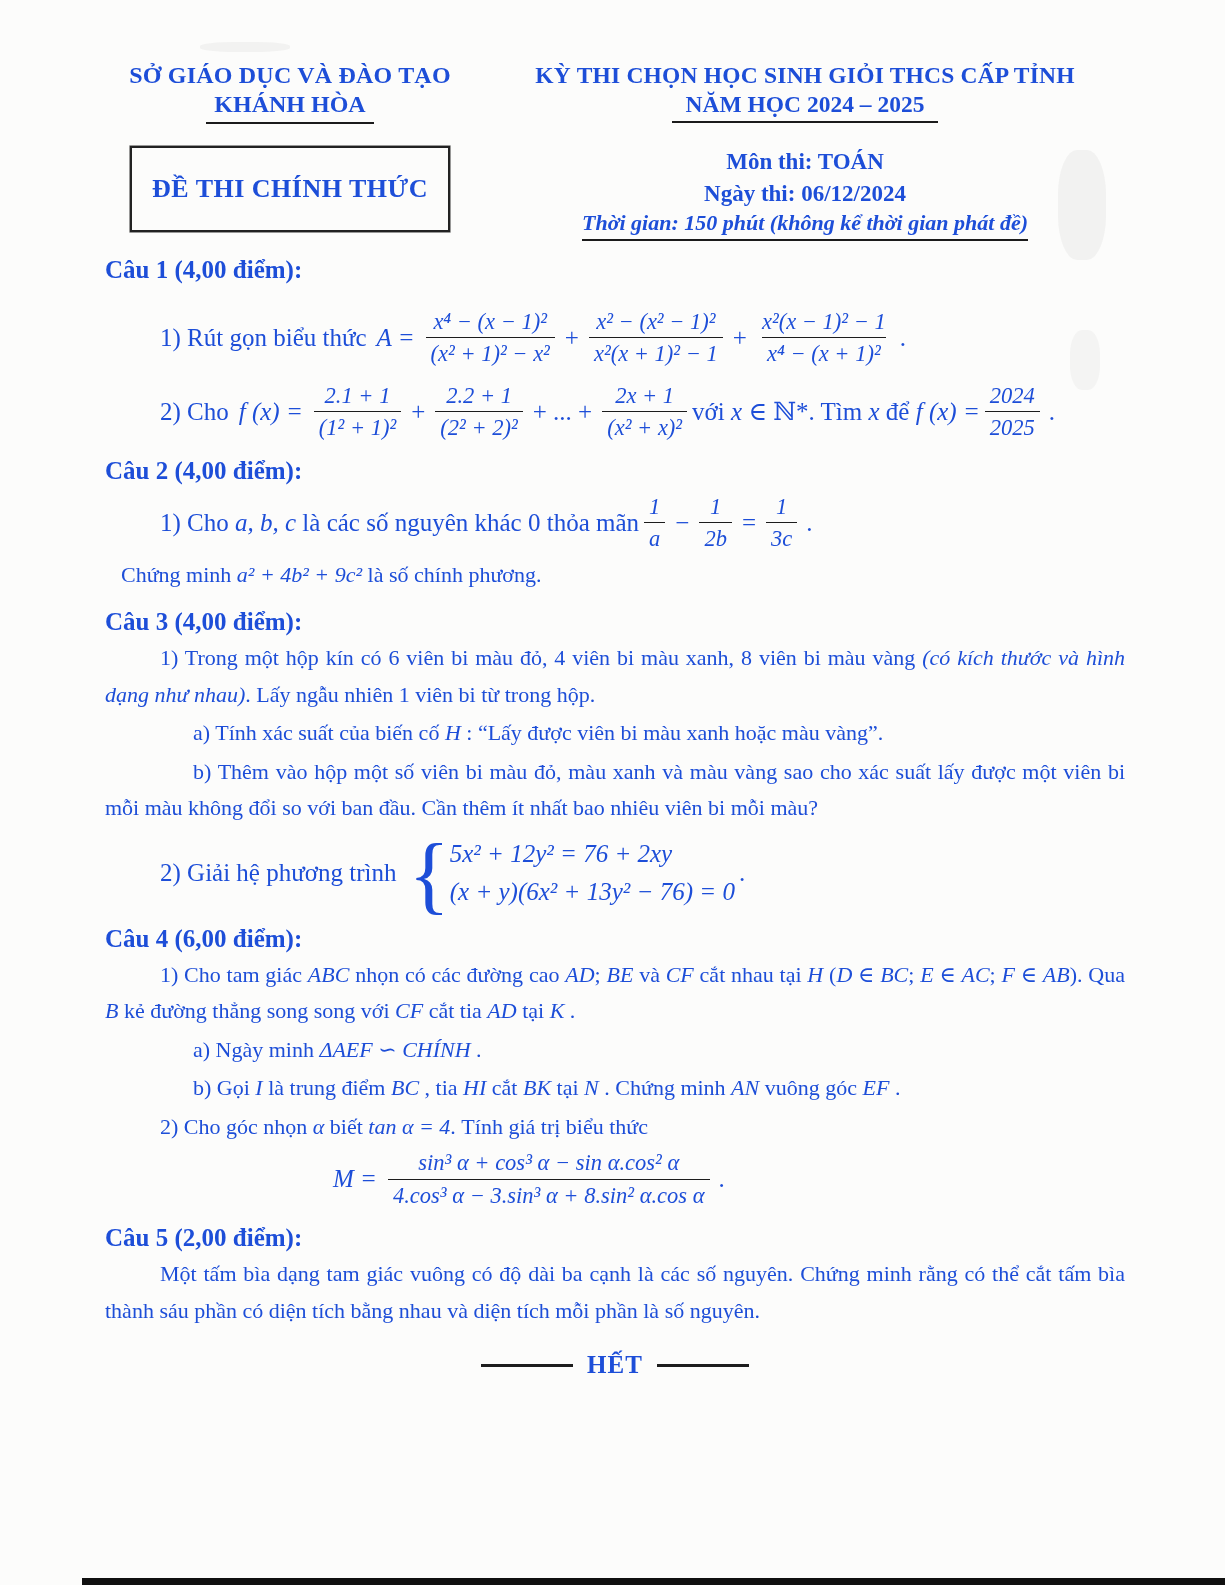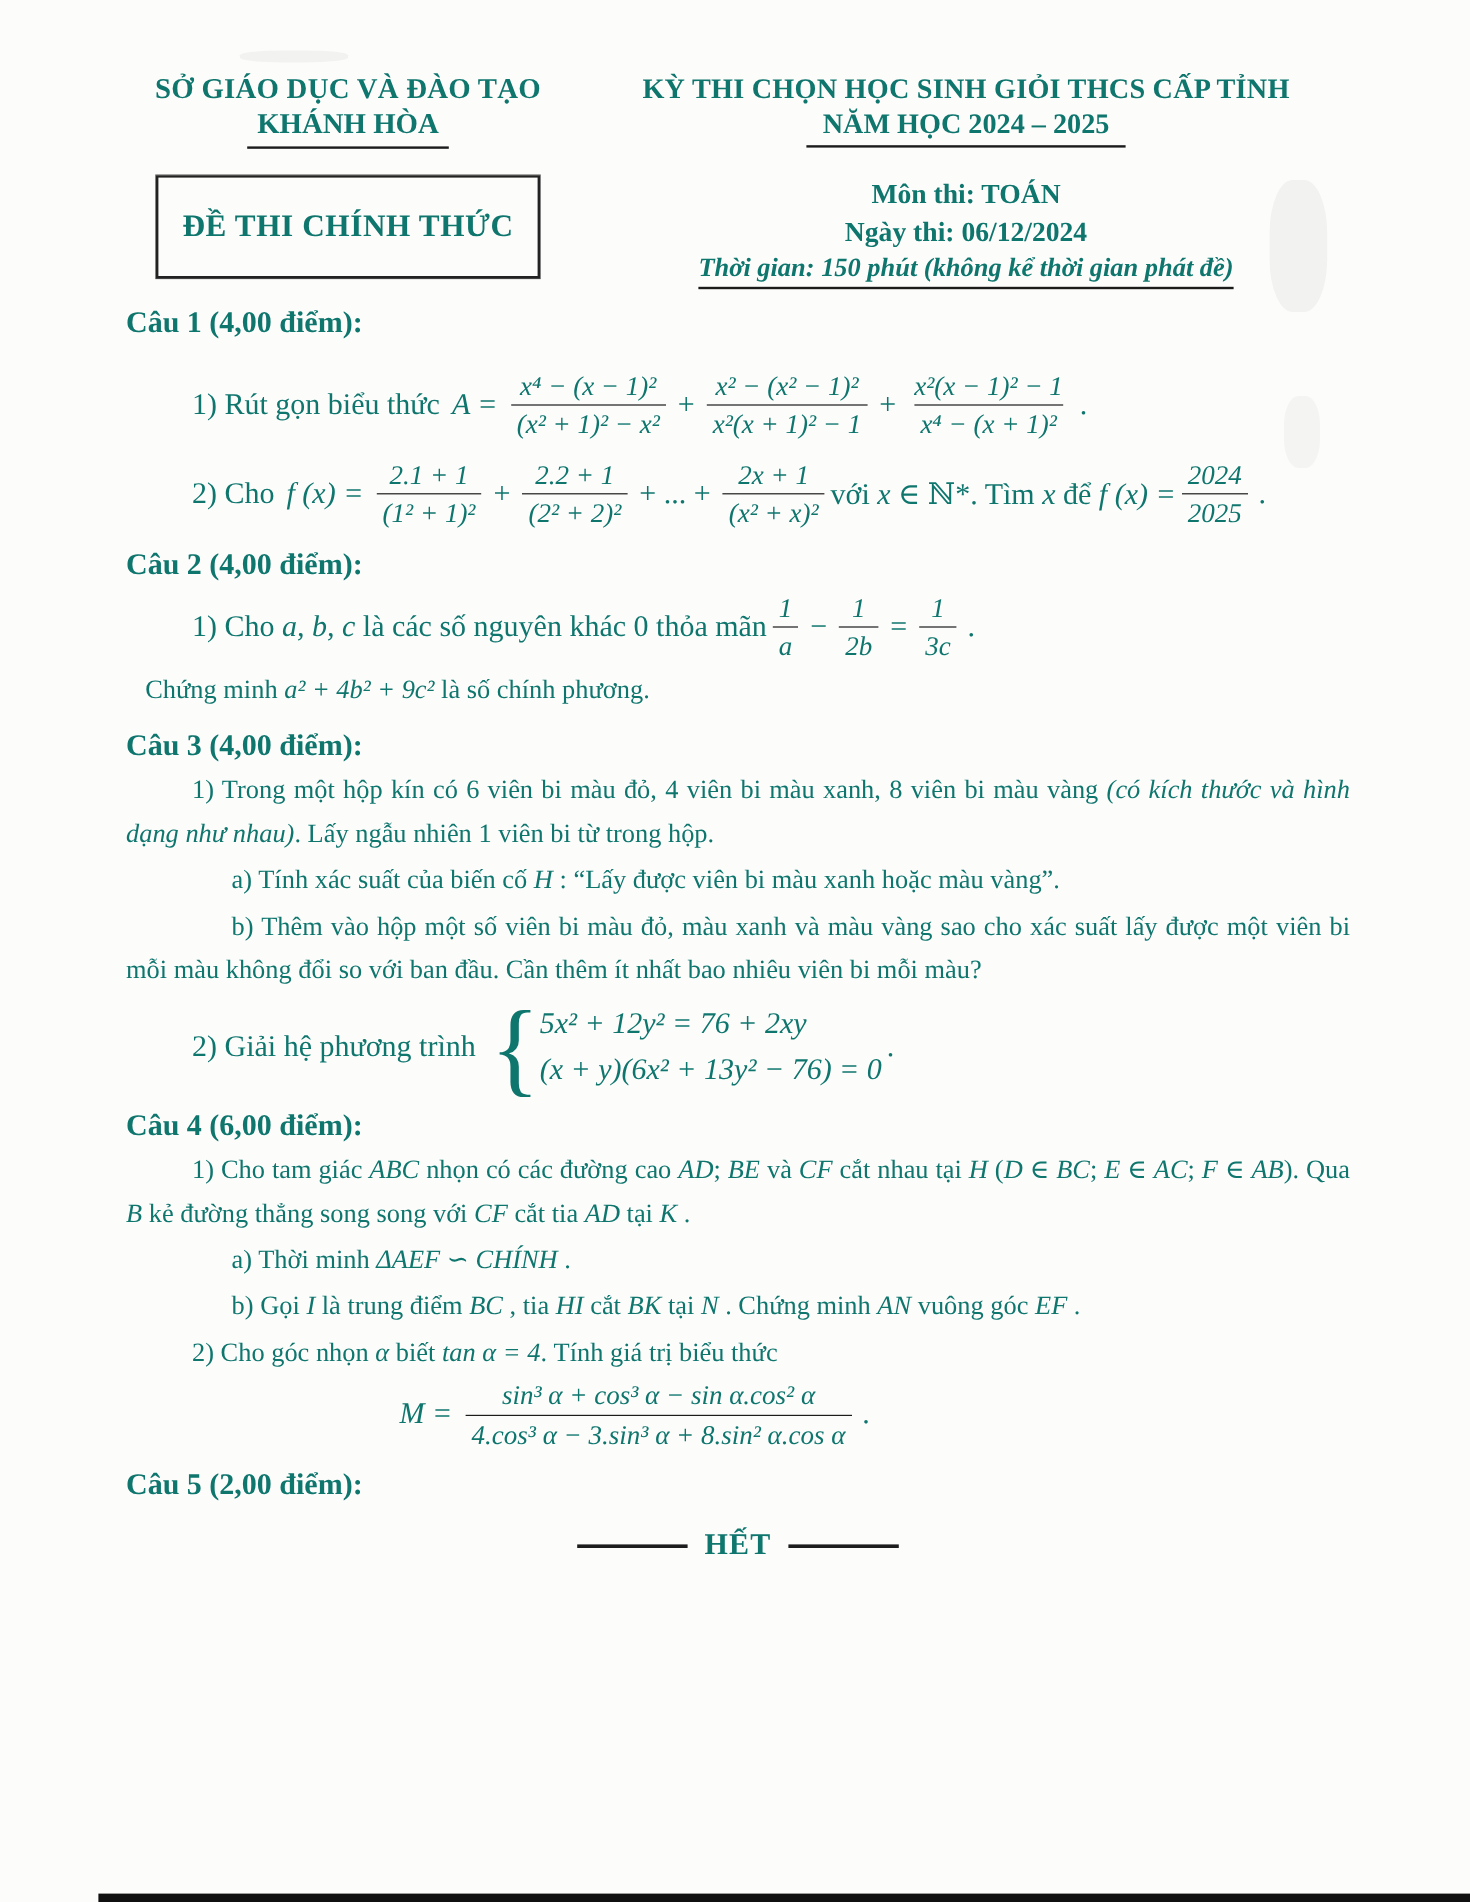--- a/index.html
+++ b/index.html
@@ -2,21 +2,21 @@
 <html lang="vi"><head>
 <meta charset="utf-8">
 <style>
   html,body{margin:0;padding:0;}
   body{background:#ffffff;}
   .page{
     position:relative;
     width:1225px;height:1585px;
     background:#fcfcfb;
     overflow:hidden;
-    color:#0f766e;
+    color:#1d4ed8;
     font-family:"Liberation Serif","DejaVu Serif",serif;
   }
   .content{position:absolute;left:105px;top:62px;width:1020px;}
 
   
   .header{display:flex;align-items:flex-start;}
   .h-left{width:370px;text-align:center;flex-shrink:0;}
   .h-org-1{font-weight:bold;font-size:24px;letter-spacing:.2px;}
   .h-org-2{font-weight:bold;font-size:24px;margin-top:2px;}
   .h-rule{width:168px;border-bottom:2.2px solid #1b1b1b;margin:4px auto 0;}
@@ -197,36 +197,37 @@
           <span>(x + y)(6x² + 13y² − 76) = 0</span>
         </span>
         <span class="end">.</span>
       </div>
     </section>
 
     <section>
       <h2 class="cau-h">Câu 4 (6,00 điểm):</h2>
 
       <p class="para ind1"><span>1) Cho tam giác </span><span class="m">ABC</span><span> nhọn có các đường cao </span><span class="m">AD</span><span>; </span><span class="m">BE</span><span> và </span><span class="m">CF</span><span> cắt nhau tại </span><span class="m">H</span><span> (</span><span class="m">D</span><span> ∈ </span><span class="m">BC</span><span>; </span><span class="m">E</span><span> ∈ </span><span class="m">AC</span><span>; </span><span class="m">F</span><span> ∈ </span><span class="m">AB</span><span>). Qua </span><span class="m">B</span><span> kẻ đường thẳng song song với </span><span class="m">CF</span><span> cắt tia </span><span class="m">AD</span><span> tại </span><span class="m">K</span><span> .</span></p>
-      <p class="para ind2"><span>a) Thời minh </span><span class="m">ΔAEF ∽ CHÍNH</span><span> .</span></p>
+      <p class="para ind2"><span>a) Ngày minh </span><span class="m">ΔAEF ∽ CHÍNH</span><span> .</span></p>
       <p class="para ind2"><span>b) Gọi </span><span class="m">I</span><span> là trung điểm </span><span class="m">BC</span><span> , tia </span><span class="m">HI</span><span> cắt </span><span class="m">BK</span><span> tại </span><span class="m">N</span><span> . Chứng minh </span><span class="m">AN</span><span> vuông góc </span><span class="m">EF</span><span> .</span></p>
       <p class="para ind1"><span>2) Cho góc nhọn </span><span class="m">α</span><span> biết </span><span class="m">tan α = 4</span><span>. Tính giá trị biểu thức</span></p>
 
       <div class="mrow mmrow">
         <span class="m lhs">M =</span>
         <span class="frac">
           <span class="num">sin³ α + cos³ α − sin α.cos² α</span>
           <span class="den">4.cos³ α − 3.sin³ α + 8.sin² α.cos α</span>
         </span>
         <span class="end">.</span>
       </div>
     </section>
 
     <section>
       <h2 class="cau-h">Câu 5 (2,00 điểm):</h2>
+      <p class="para ind1">Một tấm bìa dạng tam giác vuông có độ dài ba cạnh là các số nguyên. Chứng minh rằng có thể cắt tấm bìa thành sáu phần có diện tích bằng nhau và diện tích mỗi phần là số nguyên.</p>
     </section>
 
     <div class="het">
       <span class="dash"></span>
       <span>HẾT</span>
       <span class="dash"></span>
     </div>
 
   </div>
 

